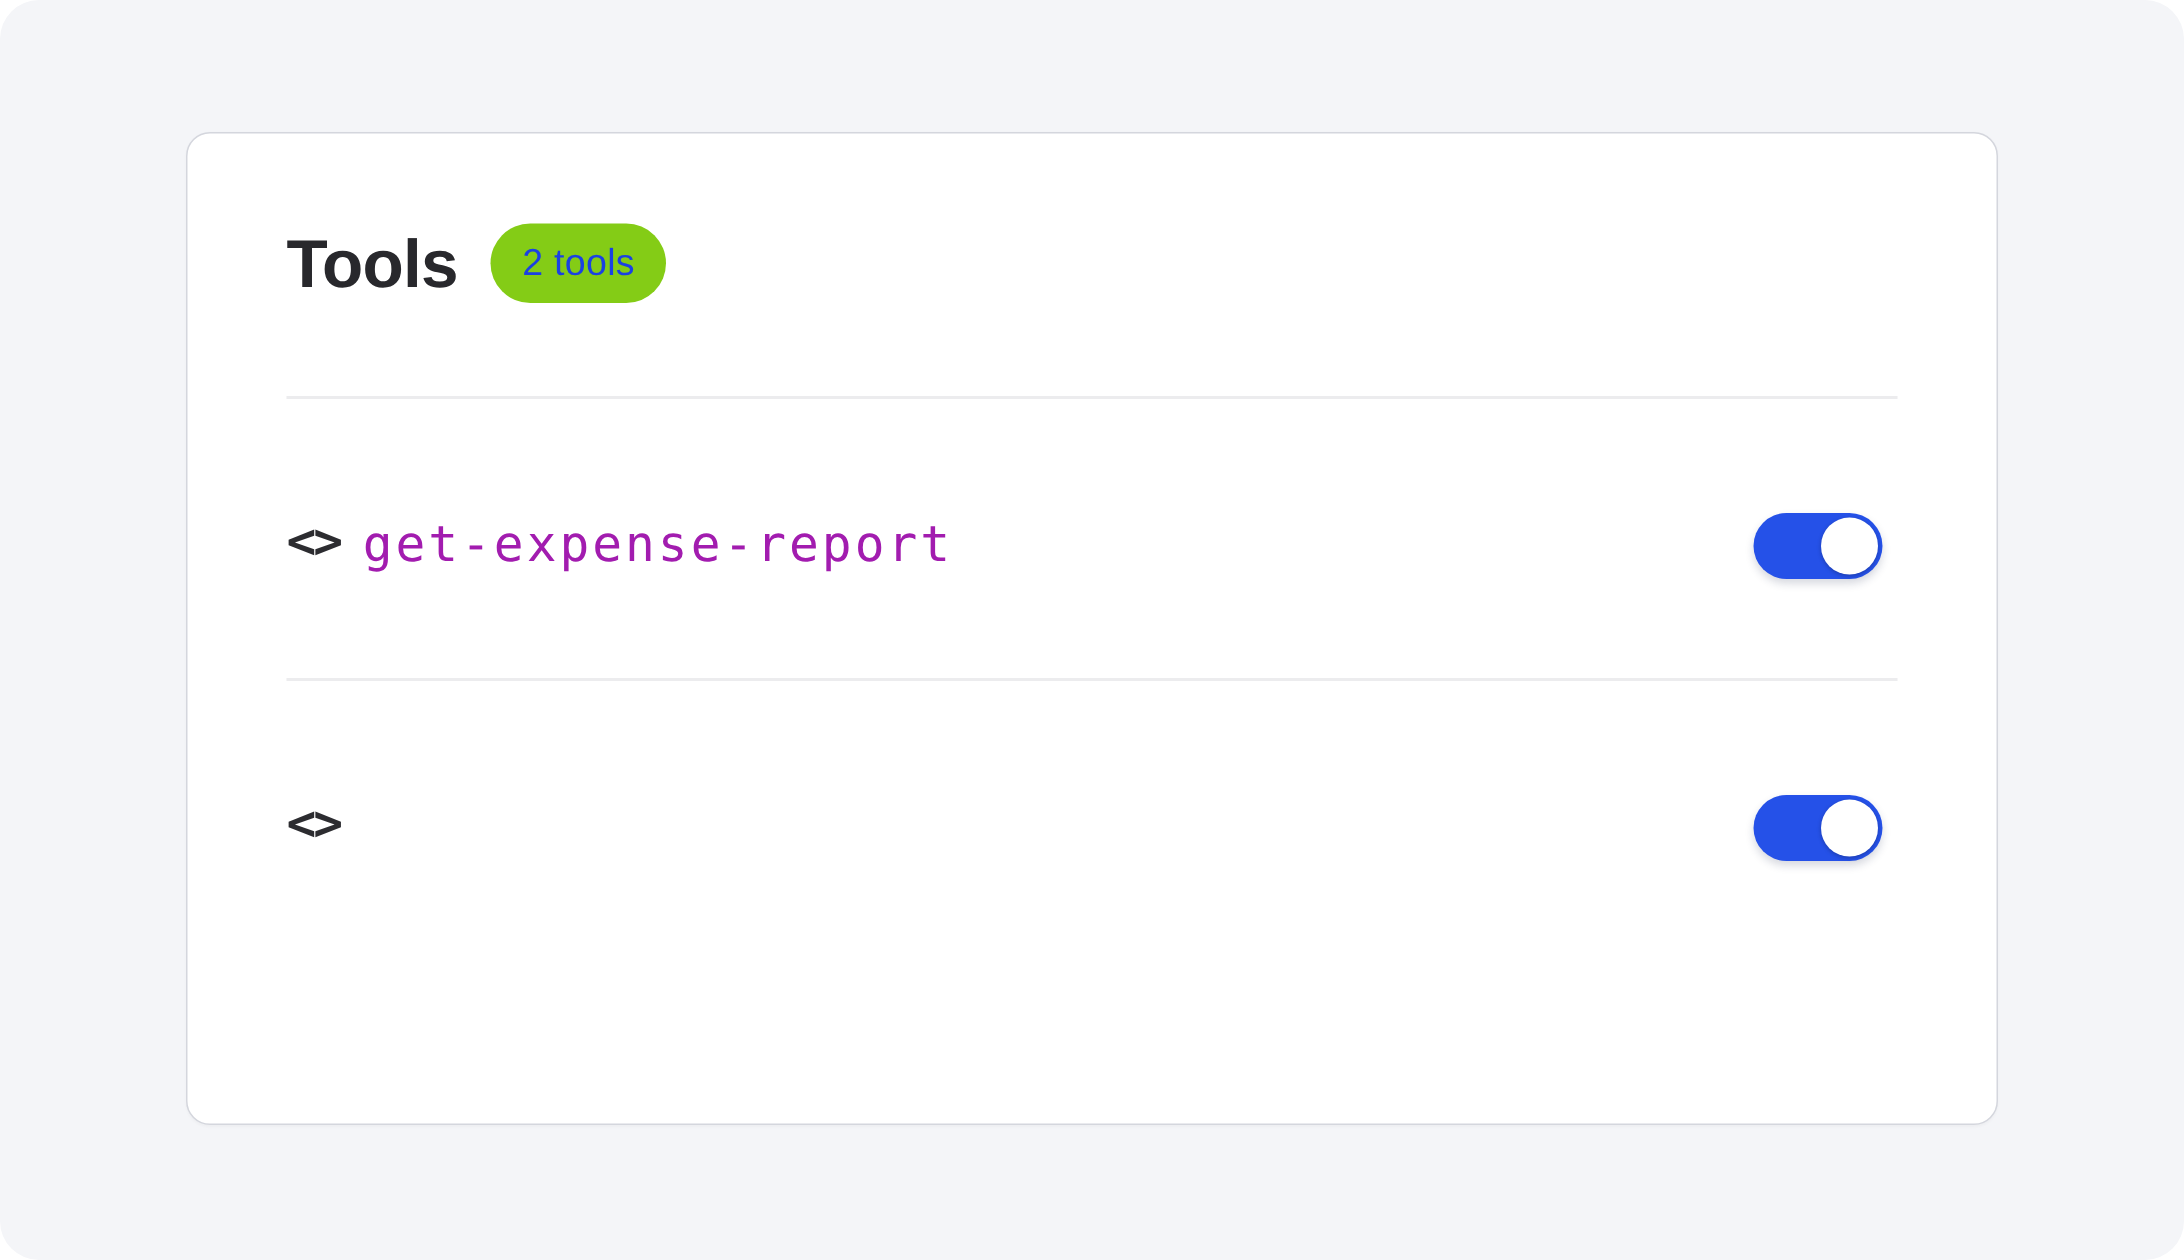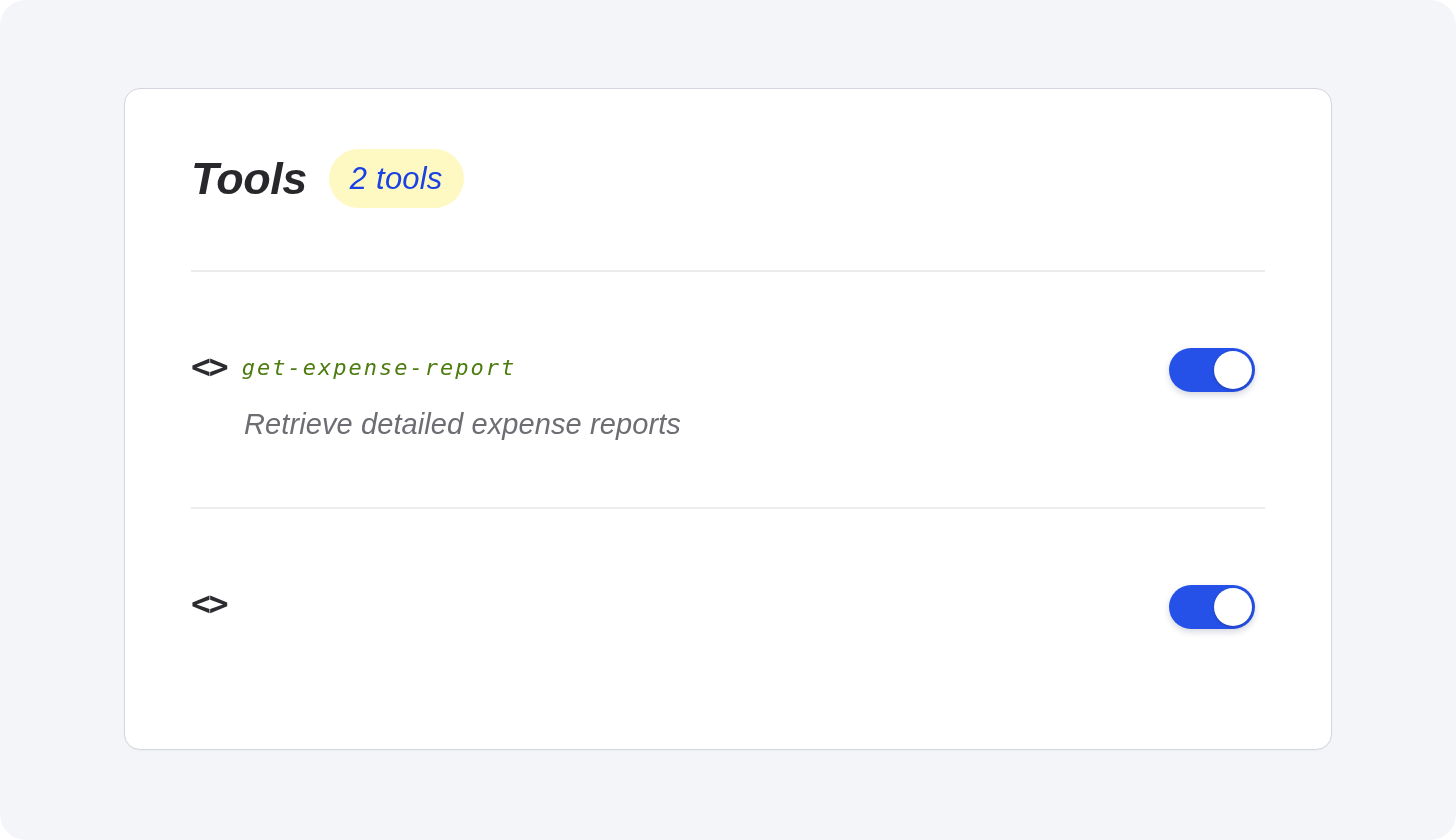--- a/index.html
+++ b/index.html
@@ -1,15 +1,15 @@
 <!DOCTYPE html>
 <html><head>
 <meta charset="utf-8">
 <style>
-  * { margin: 0; padding: 0; box-sizing: border-box; font-style: italic; }
+  * { margin: 0; padding: 0; box-sizing: border-box; }
 
   html, body {
     width: 1456px;
     height: 840px;
     background: #ffffff;
     font-family: "Liberation Sans", sans-serif;
   }
 
   .page {
     width: 1456px;
@@ -43,23 +43,23 @@
   .card-title {
     font-size: 45px;
     font-weight: 700;
     color: #28282c;
     letter-spacing: -0.5px;
   }
 
   .badge {
     display: inline-flex;
     align-items: center;
-    background: #fef9c3;
+    background: #84cc16;
     color: #1a41e3;
-    font-size: 31px;
+    font-size: 25px;
     font-weight: 500;
     line-height: 1;
     padding: 14px 21px;
     border-radius: 999px;
     letter-spacing: 0.2px;
   }
 
   .tool-row {
     display: flex;
     justify-content: space-between;
@@ -81,23 +81,23 @@
     font-weight: 600;
     color: #2c2c30;
     letter-spacing: -2px;
     line-height: 1;
     position: relative;
     top: -2px;
   }
 
   .tool-name {
     font-family: "DejaVu Sans Mono", monospace;
-    font-size: 22px;
+    font-size: 33px;
     font-weight: 500;
-    color: #4d7c0f;
+    color: #a21caf;
     letter-spacing: 2px;
     line-height: 1;
   }
 
   .tool-desc {
     margin-top: 18px;
     margin-left: 53px;
     font-size: 29px;
     color: #6d6e74;
     letter-spacing: 0.1px;
@@ -144,21 +144,20 @@
     </div>
 
     <div class="tool-list">
 
       <div class="tool-row">
         <div class="tool-info">
           <div class="tool-name-line">
             <span class="tool-icon">&lt;&gt;</span>
             <span class="tool-name">get-expense-report</span>
           </div>
-          <div class="tool-desc">Retrieve detailed expense reports</div>
         </div>
         <div class="toggle on" role="switch" aria-checked="true">
           <div class="knob"></div>
         </div>
       </div>
 
       <div class="tool-row">
         <div class="tool-info">
           <div class="tool-name-line">
             <span class="tool-icon">&lt;&gt;</span>

